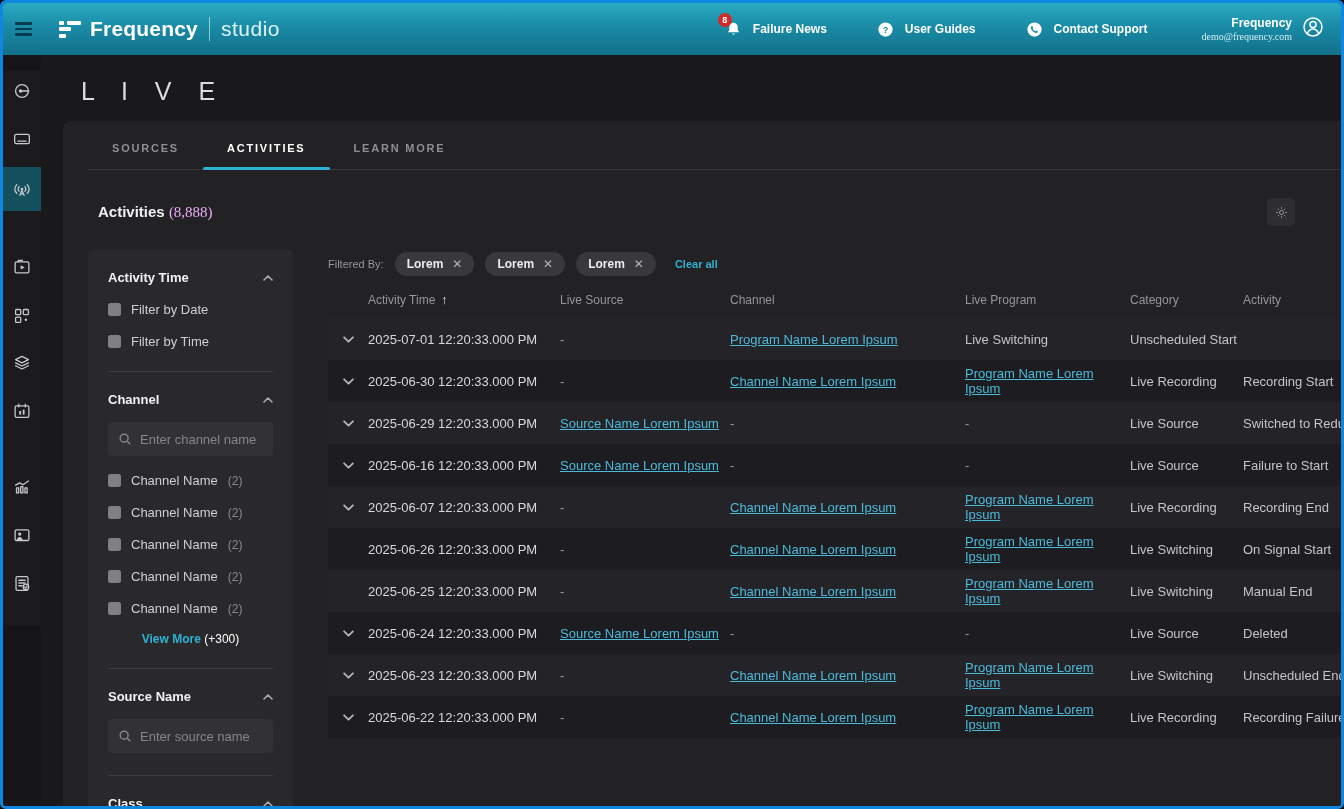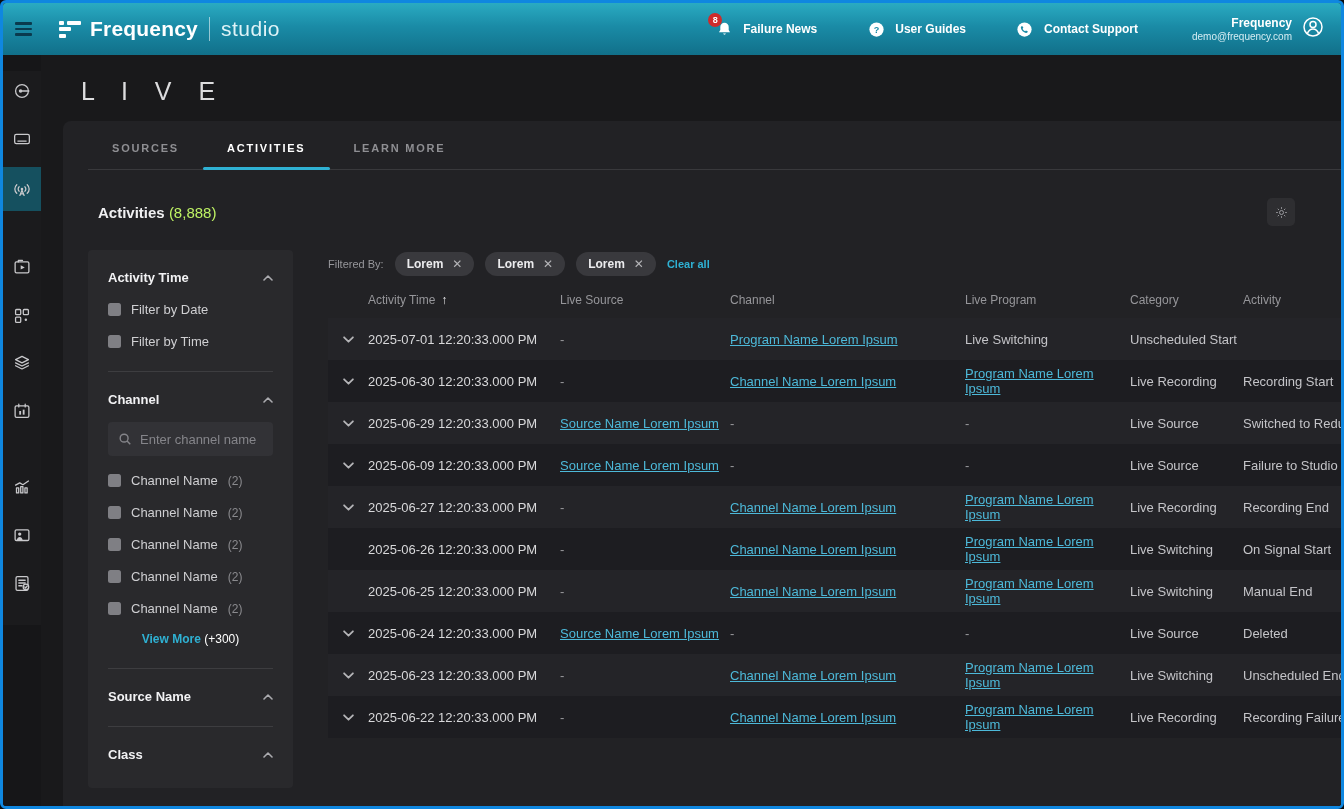--- a/index.html
+++ b/index.html
@@ -25,21 +25,21 @@
   .brand-suffix { color:#dff3f7; font-size:21px; font-weight:300; letter-spacing:.5px; }
   .topnav { margin-left:auto; display:flex; align-items:center; gap:48px; }
   .nav-item { display:flex; align-items:center; gap:8px; color:#fff; font-size:12px; font-weight:bold; cursor:pointer; }
   .nav-ico { position:relative; width:22px; height:22px; display:flex; align-items:center; justify-content:center; }
   .badge { position:absolute; top:-5px; left:-5px; min-width:14px; height:14px; border-radius:7px;
            background:#cf2b2b; color:#fff; font-size:9px; font-weight:bold; display:flex;
            align-items:center; justify-content:center; padding:0 3px; }
   .account { display:flex; align-items:center; gap:9px; cursor:pointer; margin-left:6px; }
   .account-text { text-align:right; }
   .account-name { color:#fff; font-size:12px; font-weight:bold; }
-  .account-email { color:#d5edf3; font-size:10px; margin-top:1px; }
+  .account-email { color:#d5edf3; font-size:10px; margin-top:1px;font-family:Liberation Serif, serif; }
 
   
   .mainrow { flex:1; display:flex; min-height:0; }
   .rail { width:38px; flex:0 0 38px; background:#161618; display:flex; flex-direction:column; padding-top:16px; }
   .rail-top { background:#1b1b1d; padding-bottom:14px; }
   .rail-item { width:38px; height:40px; display:flex; align-items:center; justify-content:center; cursor:pointer; margin-bottom:8px; }
   .rail-item svg { stroke:#c9c9cc; fill:none; stroke-width:1.4; stroke-linecap:round; stroke-linejoin:round; }
   .rail-item.active { background:#15505f; height:44px; }
   .rail-gap { height:28px; }
 
@@ -48,21 +48,21 @@
 
   .panel { flex:1; min-height:0; margin-left:22px; background:#222225; border-radius:8px 0 0 0; display:flex; flex-direction:column; overflow:hidden;gap:8px; }
   .tabs { display:flex; margin:0 0 0 25px; border-bottom:1px solid #39393c; padding-top:6px; }
   .tab { position:relative; padding:15px 24px; font-size:11px; font-weight:bold; letter-spacing:1.8px;
          color:#8f8f93; cursor:pointer; }
   .tab.active { color:#fff; }
   .tab.active::after { content:""; position:absolute; left:0; right:0; bottom:-1px; height:3px;
                        background:#2fb1d3; border-radius:2px; }
   .heading-row { display:flex; align-items:center; justify-content:space-between; margin:20px 46px 0 35px; }
   .heading-row h2 { font-size:15px; color:#f0f0f2; font-weight:bold; }
-  .heading-row h2 .count { color:#bef264; font-weight:normal; }
+  .heading-row h2 .count { color:#f0abfc; font-weight:normal;font-family:Liberation Serif, serif; }
   .gear-btn { width:28px; height:28px; border:none; border-radius:5px; background:#2e2e31; color:#9a9a9e;
               font-size:15px; line-height:1; cursor:pointer; display:flex; align-items:center; justify-content:center; }
 
   .body-row { flex:1; min-height:0; display:flex; align-items:flex-start; margin-top:16px; }
 
   
   .filters { width:205px; flex:0 0 205px; margin-left:25px; background:#29292c; border-radius:4px;
              padding:20px 20px 26px 20px; }
   .fsec-head { display:flex; align-items:center; justify-content:space-between; cursor:pointer; }
   .fsec-head .ftitle { color:#f2f2f4; font-size:13px; font-weight:bold; }
@@ -83,21 +83,21 @@
   .viewmore .vmc { color:#ffffff; }
 
   
   .table-wrap { flex:1; min-width:0; margin-left:35px; overflow:hidden; }
   .chips-row { display:flex; align-items:center; gap:11px; height:28px; }
   .fb-label { font-size:11px; color:#97979b; }
   .chip { display:flex; align-items:center; gap:9px; background:#39393d; border-radius:13px;
           padding:5px 12px; cursor:pointer; }
   .chip .chip-txt { font-size:12px; font-weight:bold; color:#ececee;text-align:center; }
   .chip .chip-x { color:#b5b5b8; font-size:12px; line-height:1; }
-  .clear-all { font-size:11px; font-weight:bold; color:#2fb1d3; cursor:pointer; margin-left:0; }
+  .clear-all { font-size:11px; font-weight:bold; color:#2fb1d3; cursor:pointer; margin-left:8px; }
 
   .grid { display:grid; grid-template-columns:40px 192px 170px 235px 165px 113px 230px; align-items:center; }
   .thead { height:36px; margin-top:4px; font-size:12px; color:#96969a; }
   .thead .sortable { cursor:pointer; }
   .sort-arrow { color:#ececee; font-size:12px; margin-left:6px; font-weight:bold; }
   .trow { height:42px; font-size:13px; }
   .trow:nth-child(odd) { background:#242428; }
   .trow:nth-child(even) { background:#1d1d21; }
   .cell-time { color:#d8d8da; }
   .cell-plain { color:#c4c4c8; }
@@ -345,20 +345,27 @@
               <span class="vmc">(+300)</span>
             </div>
             <hr class="fdivider">
 
             <div class="fsec-head">
               <span class="ftitle">Source Name</span>
               <svg class="chev-up" width="10" height="6" viewBox="0 0 10 6">
                   <polyline points="1,5 5,1 9,5"></polyline>
                 </svg>
             </div>
+            <div class="searchbox">
+              <svg width="14" height="14" viewBox="0 0 16 16">
+                  <circle cx="7" cy="7" r="4.5"></circle>
+                  <path d="M10.4 10.4L14 14"></path>
+                </svg>
+              <input type="text" placeholder="Enter source name" style="">
+            </div>
             <hr class="fdivider">
 
             <div class="fsec-head">
               <span class="ftitle">Class</span>
               <svg class="chev-up" width="10" height="6" viewBox="0 0 10 6">
                   <polyline points="1,5 5,1 9,5"></polyline>
                 </svg>
             </div>
 
           </aside>
@@ -431,34 +438,34 @@
                   <div><span class="cell-dash">-</span></div>
                   <div><span class="cell-plain">Live Source</span></div>
                   <div><span class="cell-plain">Switched to Redundant</span></div>
                 </div>
                 <div class="grid trow">
                   <div class="expander">
                     <svg width="11" height="7" viewBox="0 0 10 6">
                       <polyline points="1,1 5,5 9,1"></polyline>
                     </svg>
                   </div>
-                  <div><span class="cell-time">2025-06-09 12:20:33.000 PM</span></div>
+                  <div><span class="cell-time">2025-06-16 12:20:33.000 PM</span></div>
                   <div><a class="cell-link">Source Name Lorem Ipsum</a></div>
                   <div><span class="cell-dash">-</span></div>
                   <div><span class="cell-dash">-</span></div>
                   <div><span class="cell-plain">Live Source</span></div>
-                  <div><span class="cell-plain">Failure to Studio</span></div>
-                </div>
-                <div class="grid trow">
-                  <div class="expander">
-                    <svg width="11" height="7" viewBox="0 0 10 6">
-                      <polyline points="1,1 5,5 9,1"></polyline>
-                    </svg>
-                  </div>
-                  <div><span class="cell-time">2025-06-27 12:20:33.000 PM</span></div>
+                  <div><span class="cell-plain">Failure to Start</span></div>
+                </div>
+                <div class="grid trow">
+                  <div class="expander">
+                    <svg width="11" height="7" viewBox="0 0 10 6">
+                      <polyline points="1,1 5,5 9,1"></polyline>
+                    </svg>
+                  </div>
+                  <div><span class="cell-time">2025-06-07 12:20:33.000 PM</span></div>
                   <div><span class="cell-dash">-</span></div>
                   <div><a class="cell-link">Channel Name Lorem Ipsum</a></div>
                   <div><a class="cell-link">Program Name Lorem Ipsum</a></div>
                   <div><span class="cell-plain">Live Recording</span></div>
                   <div><span class="cell-plain">Recording End</span></div>
                 </div>
                 <div class="grid trow">
                   <div class="expander"></div>
                   <div><span class="cell-time">2025-06-26 12:20:33.000 PM</span></div>
                   <div><span class="cell-dash">-</span></div>

